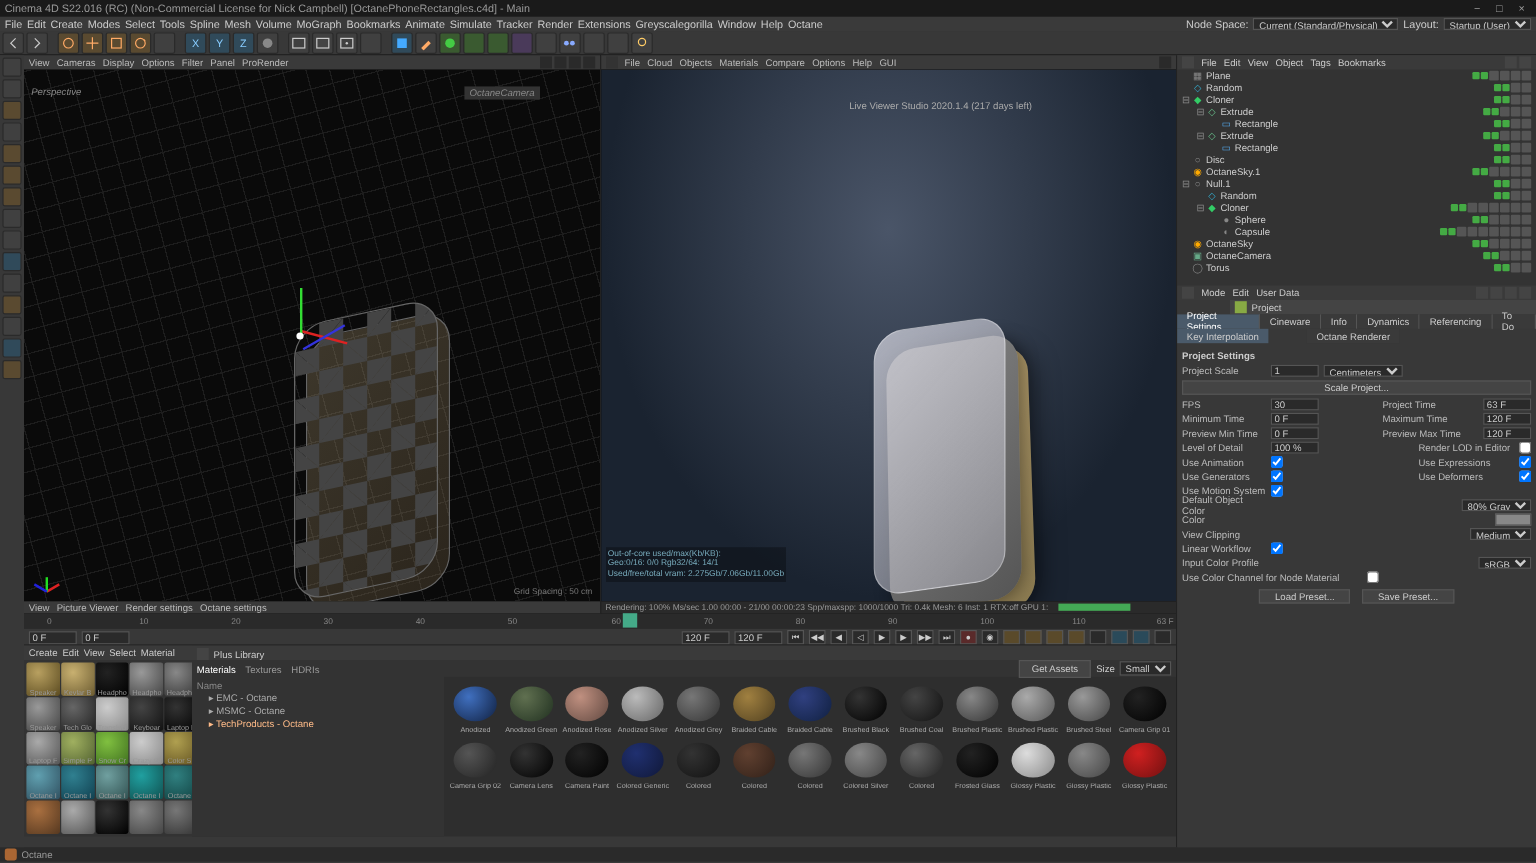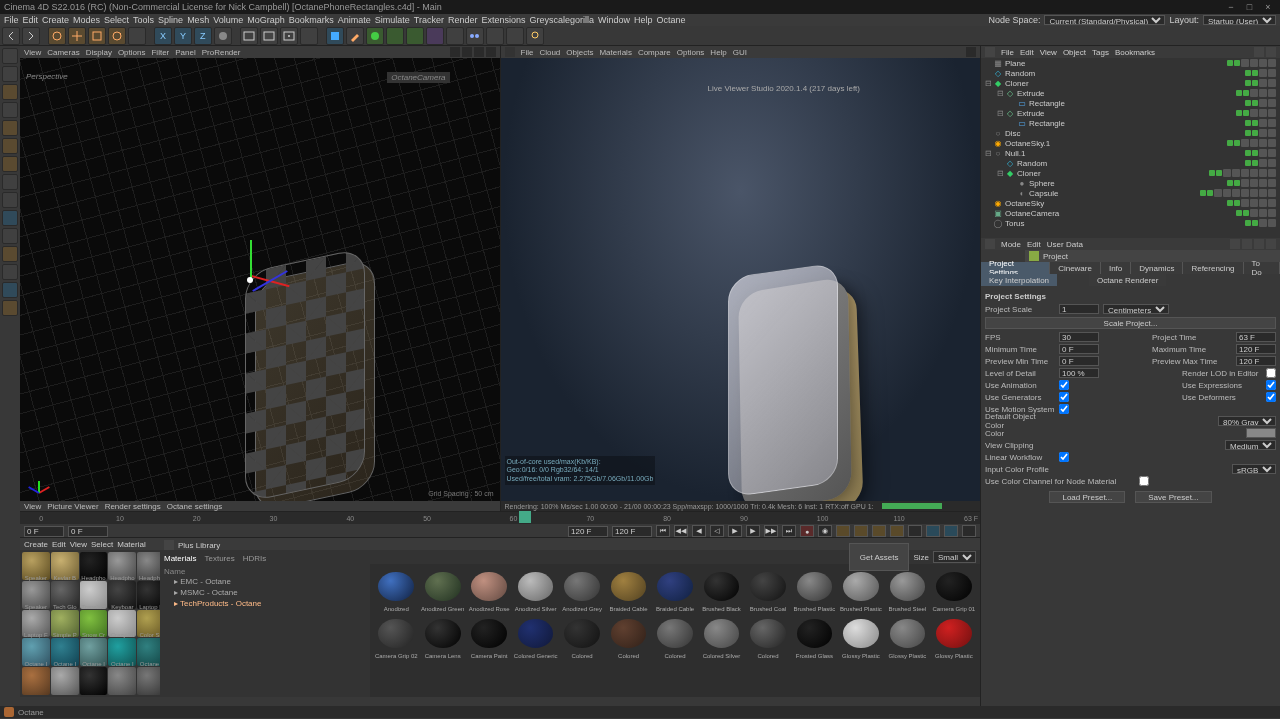--- a/index.html
+++ b/index.html
@@ -112,21 +112,21 @@
 .asset-menu { height: 12px; background: #3a3a3a; font-size: 8px; display: flex; gap: 4px; padding: 0 4px; align-items: flex-end; }
 .asset-body { flex: 1; display: flex; }
 .asset-tree { width: 210px; background: #333; padding: 4px; font-size: 8px; }
 .asset-tree-tabs { display: flex; gap: 8px; font-size: 8px; color: #999; margin-bottom: 4px; }
 .asset-tree-tabs span.active { color: #fff; }
 .tree-item { padding: 1px 0 1px 10px; color: #aaa; }
 .tree-item.sel { color: #fb8; }
 
 .asset-grid-wrap { flex: 1; display: flex; flex-direction: column; }
 .asset-filter { height: 14px; background: #333; display: flex; align-items: center; padding: 0 4px; gap: 4px; font-size: 8px; justify-content: flex-end; }
-.asset-filter button { background: #444; color: #ccc; border: 1px solid #555; font-size: 8px; height: 28px; padding: 0 10px; }
+.asset-filter button { background: #444; color: #ccc; border: 1px solid #555; font-size: 8px; height: 15px; padding: 0 10px; }
 .asset-filter select { background: #2a2a2a; color: #ccc; border: 1px solid #555; font-size: 8px; height: 12px; }
 .asset-grid { flex: 1; display: grid; grid-template-columns: repeat(12, 1fr); gap: 2px; padding: 4px; align-content: start; }
 .asset { aspect-ratio: 1; border-radius: 2px; position: relative; }
 .asset .ball { position: absolute; top: 10%; left: 10%; right: 10%; bottom: 25%; border-radius: 50%; background: radial-gradient(circle at 35% 30%, var(--hl,#aaa), var(--sh,#111)); }
 .asset span { position: absolute; bottom: 0; left: 0; right: 0; font-size: 6px; text-align: center; color: #aaa; overflow: hidden; white-space: nowrap; }
 
 
 .right-panel { width: 300px; background: #383838; display: flex; flex-direction: column; border-left: 1px solid #222; }
 .rp-menu { height: 12px; background: #3a3a3a; display: flex; align-items: center; gap: 6px; padding: 0 4px; font-size: 8px; }
 .rp-menu-right { margin-left: auto; display: flex; gap: 2px; }

